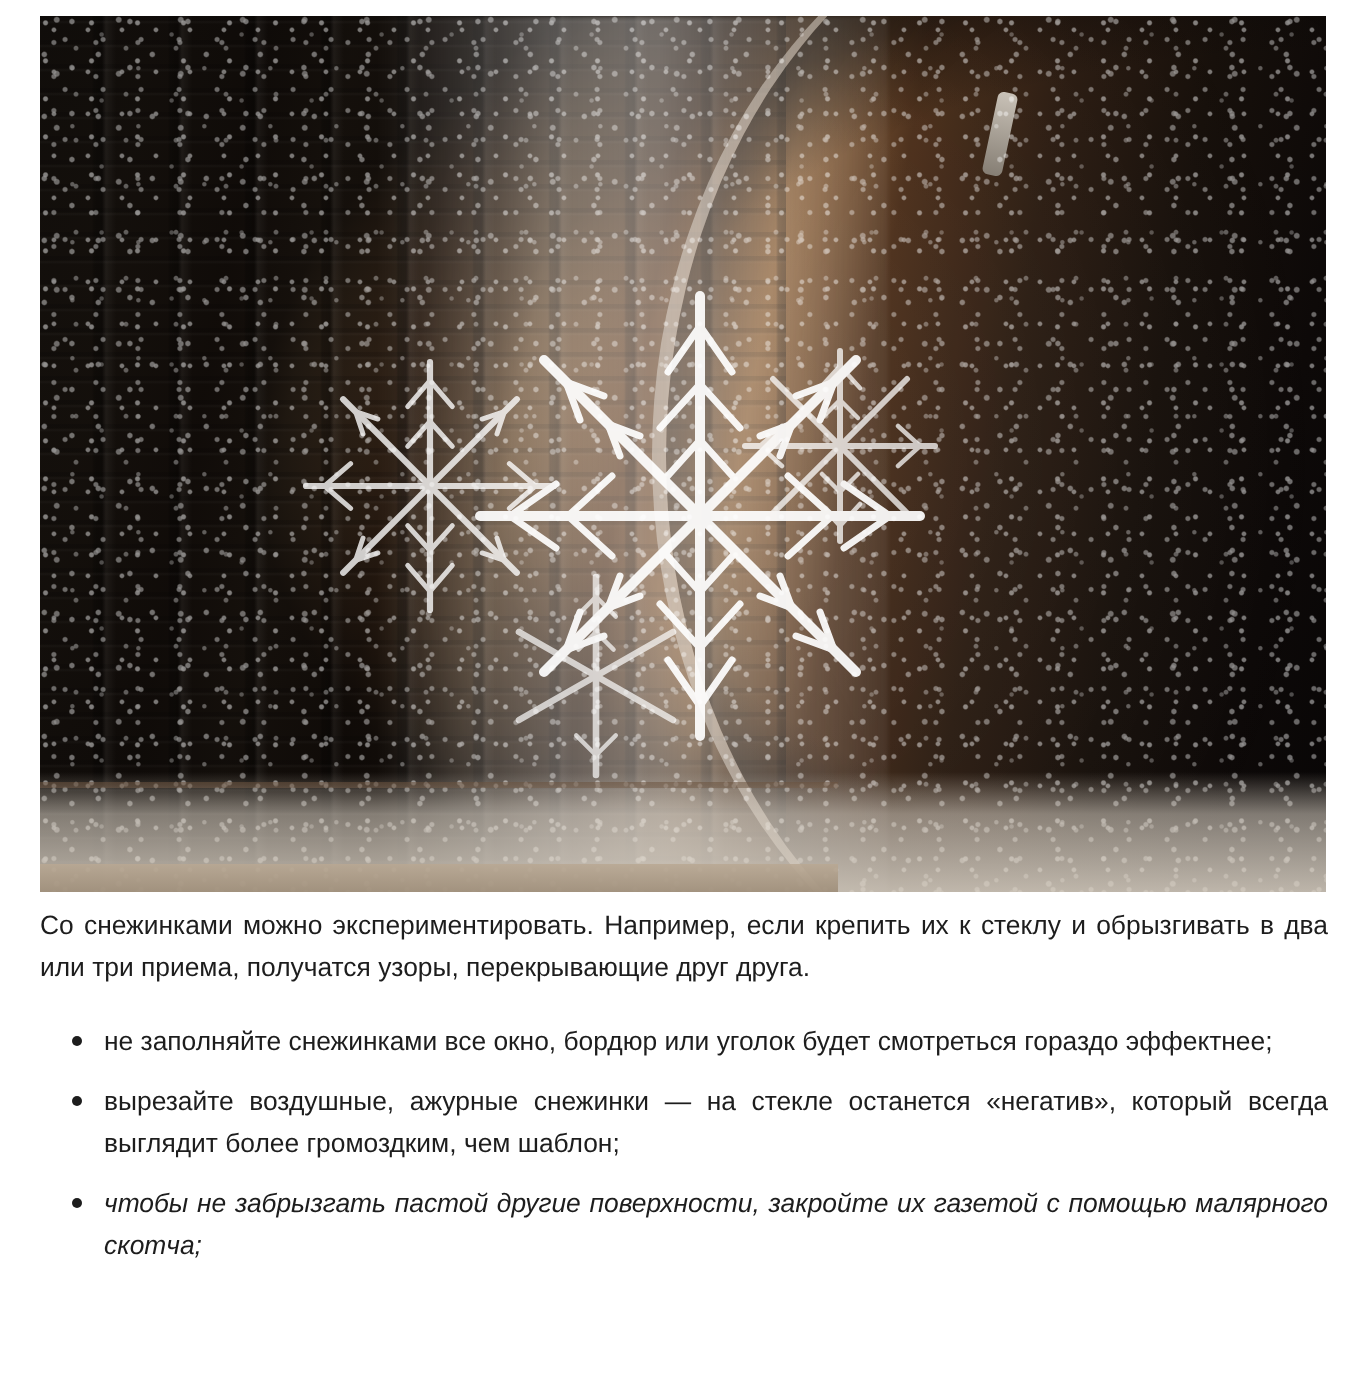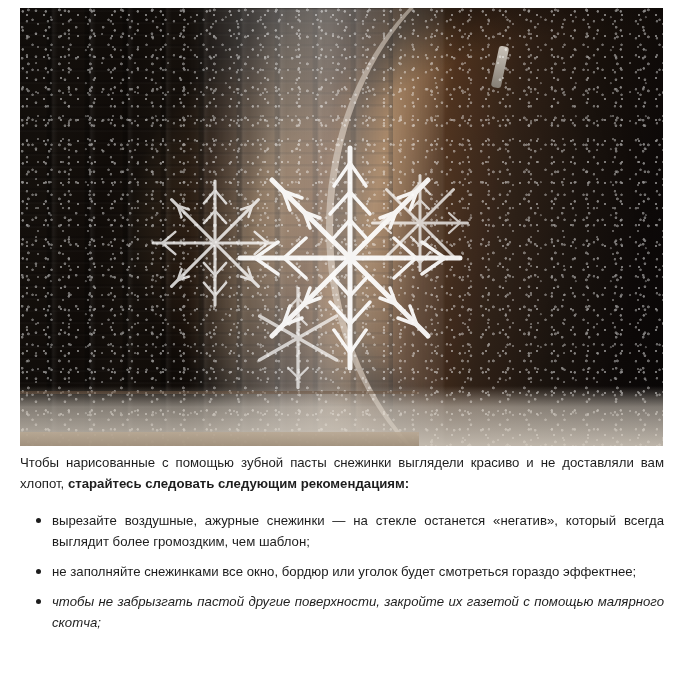--- a/index.html
+++ b/index.html
@@ -284,24 +284,24 @@
           </g>
           <g stroke-width="4">
             <path d="M0,-72 L-18,-54 M0,-72 L18,-54 M0,-40 L-16,-24 M0,-40 L16,-24 M0,72 L-18,54 M0,72 L18,54"></path>
           </g>
         </g>
       </g>
     </svg>
   </div>
 
   <div class="text-area">
-
-    <p class="para"><span>Чтобы нарисованные с помощью зубной пасты снежинки выглядели красиво и не доставляли вам хлопот, </span><b>старайтесь следовать следующим рекомендациям:</b></p>
+    <p class="para lead">Со снежинками можно экспериментировать. Например, если крепить их к стеклу и обрызгивать в два или три приема, получатся узоры, перекрывающие друг друга.</p>
+
 
     <ul class="tips">
+      <li>не заполняйте снежинками все окно, бордюр или уголок будет смотреться гораздо эффектнее;</li>
       <li>вырезайте воздушные, ажурные снежинки — на стекле останется «негатив», который всегда выглядит более громоздким, чем шаблон;</li>
-      <li>не заполняйте снежинками все окно, бордюр или уголок будет смотреться гораздо эффектнее;</li>
       <li>чтобы не забрызгать пастой другие поверхности, закройте их газетой с помощью малярного скотча;</li>
 
     </ul>
   </div>
 
 </div>
 
 </body></html>

